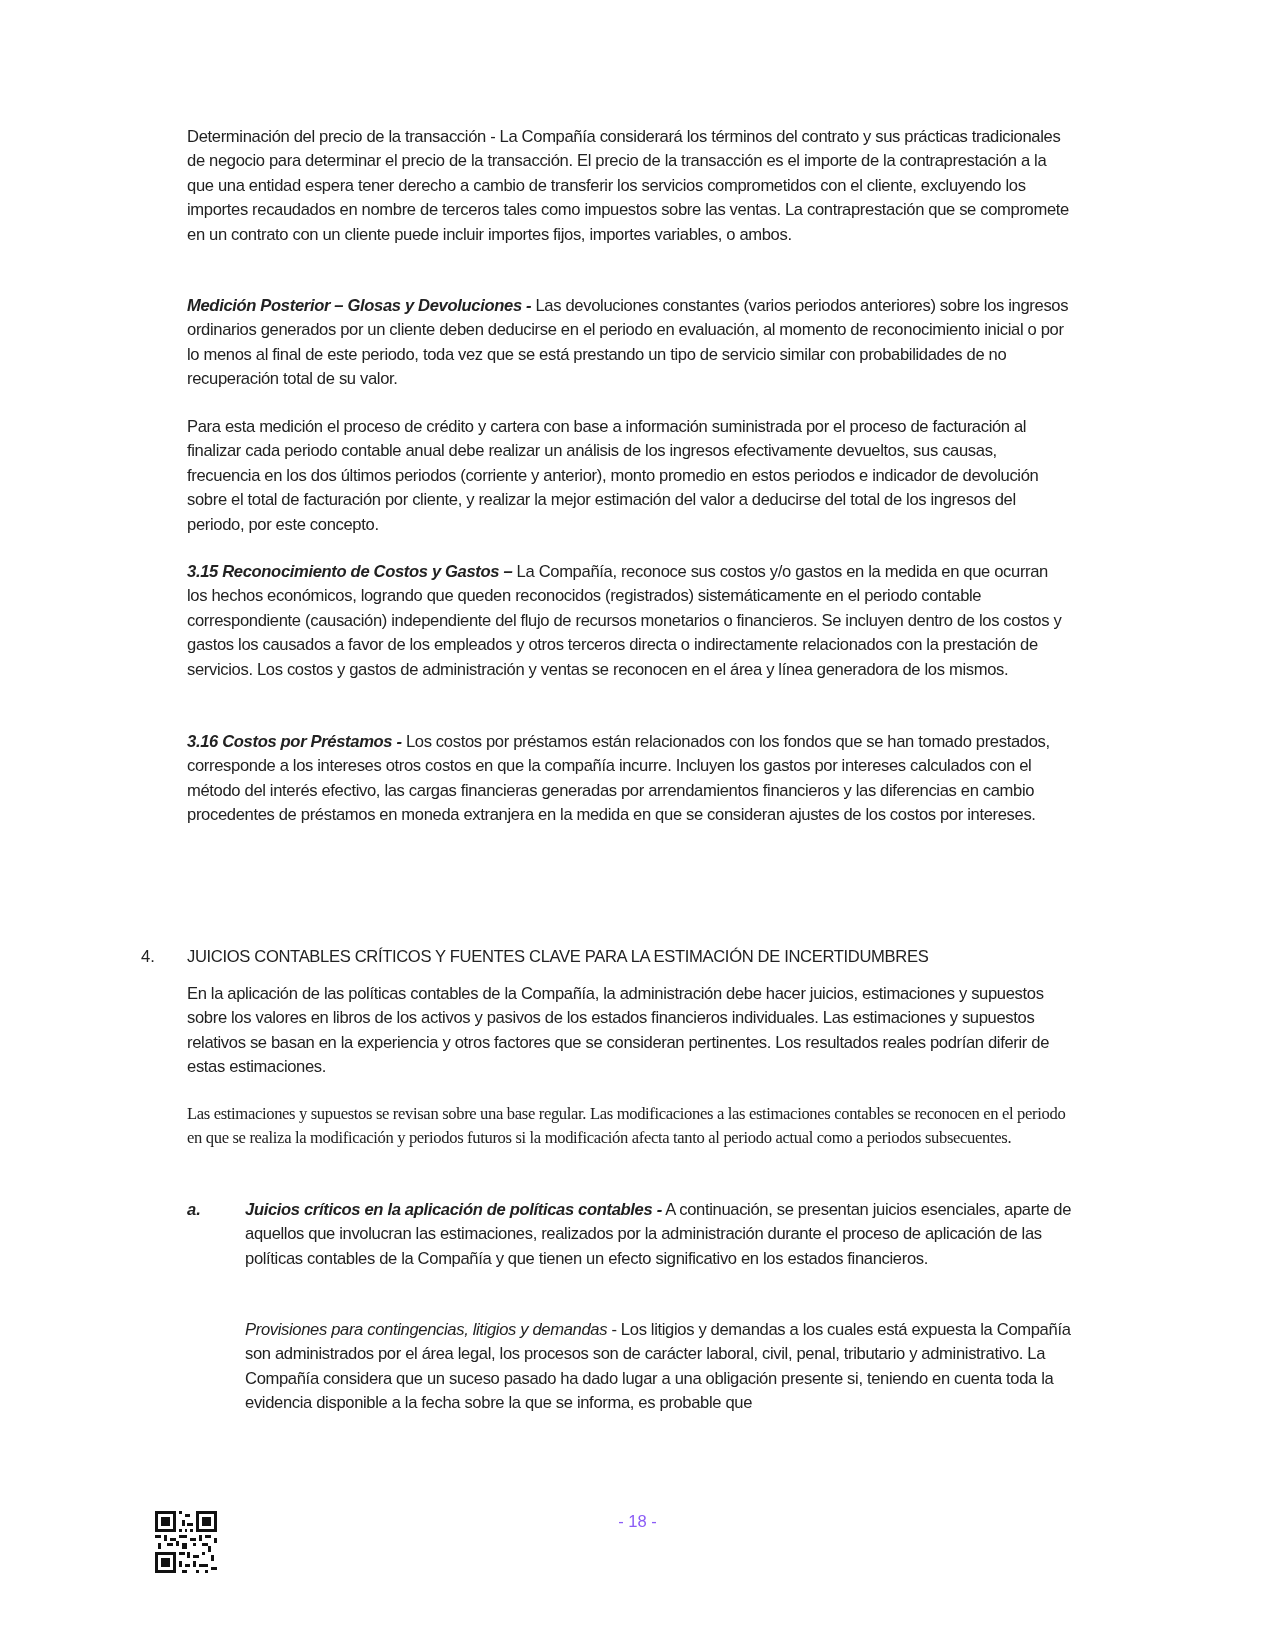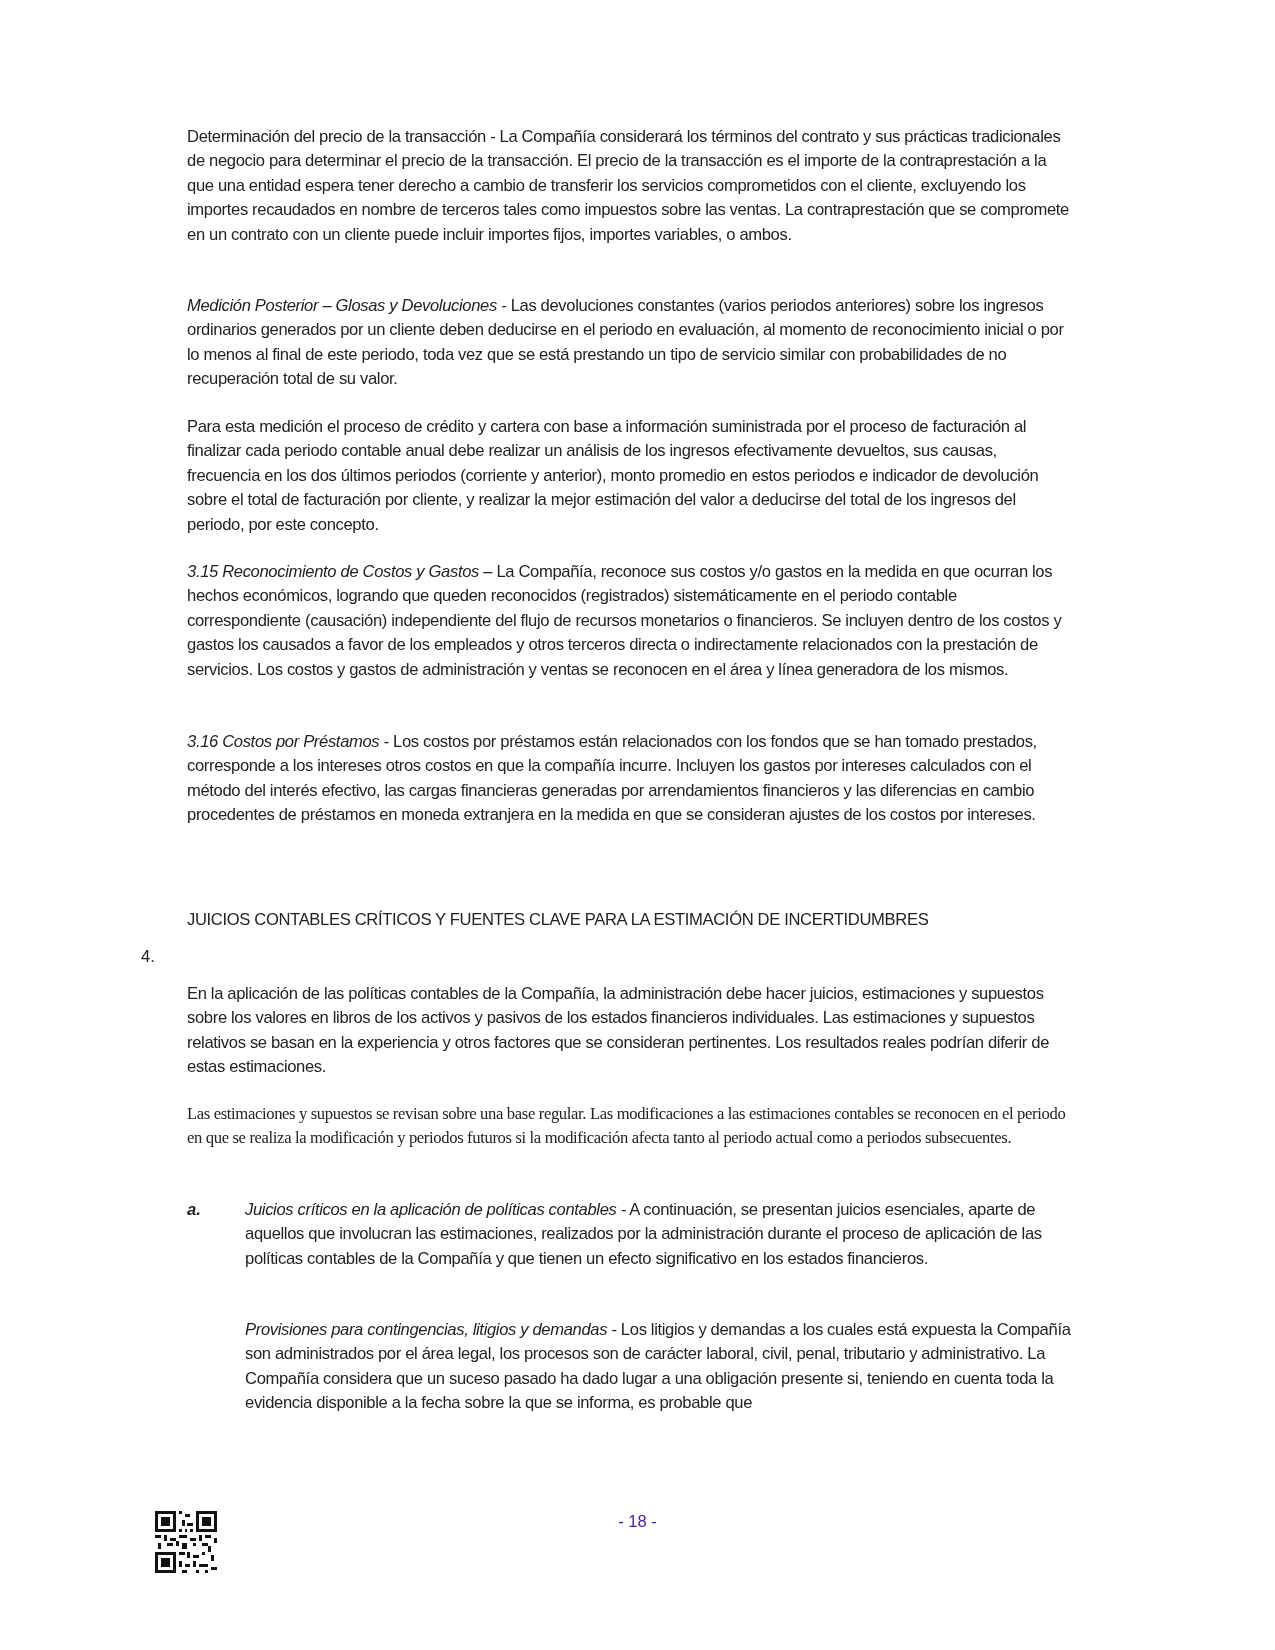--- a/index.html
+++ b/index.html
@@ -2,47 +2,47 @@
 <html><head>
 <meta charset="utf-8">
 <style>
   html, body { margin: 0; padding: 0; background: #ffffff; }
   body { width: 1275px; height: 1650px; position: relative; overflow: hidden;
          font-family: "Liberation Sans", sans-serif; color: #222; }
   .page { position: absolute; left: 0; top: 0; width: 1275px; height: 1650px; }
   .block { position: absolute; left: 187px; width: 885px; font-size: 16.6px; line-height: 24.4px;
            letter-spacing: -0.35px; margin: 0; }
   .block.indent { left: 245px; width: 843px; }
-  .lead { font-style: italic; font-weight: normal; }
+  .lead { font-style: italic; font-weight: bold; }
   .lead-it { font-style: italic; }
   .num { position: absolute; left: 141px; font-size: 16.6px; line-height: 24.4px; }
   .num-a { position: absolute; left: 187px; font-size: 16.6px; line-height: 24.4px; font-style: italic; font-weight: bold; }
   .heading { position: absolute; left: 187px; font-size: 16.6px; line-height: 24.4px; letter-spacing: -0.35px; }
   .footer-num { position: absolute; top: 1512px; left: 0; width: 1275px; text-align: center;
-                font-size: 16.6px; color: #4c1d95; }
+                font-size: 16.6px; color: #8b5cf6; }
   .qr { position: absolute; left: 155px; top: 1511px; width: 62px; height: 62px; }
 </style>
 </head>
 <body>
 
 <div class="page">
 
   <p class="block" style="top:125px;">Determinación del precio de la transacción - La Compañía considerará los términos del contrato y sus prácticas tradicionales de negocio para determinar el precio de la transacción. El precio de la transacción es el importe de la contraprestación a la que una entidad espera tener derecho a cambio de transferir los servicios comprometidos con el cliente, excluyendo los importes recaudados en nombre de terceros tales como impuestos sobre las ventas. La contraprestación que se compromete en un contrato con un cliente puede incluir importes fijos, importes variables, o ambos.</p>
 
   <p class="block" style="top:294px;"><span class="lead">Medición Posterior – Glosas y Devoluciones -</span><span> Las devoluciones constantes (varios periodos anteriores) sobre los ingresos ordinarios generados por un cliente deben deducirse en el periodo en evaluación, al momento de reconocimiento inicial o por lo menos al final de este periodo, toda vez que se está prestando un tipo de servicio similar con probabilidades de no recuperación total de su valor.</span></p>
 
   <p class="block" style="top:415px;">Para esta medición el proceso de crédito y cartera con base a información suministrada por el proceso de facturación al finalizar cada periodo contable anual debe realizar un análisis de los ingresos efectivamente devueltos, sus causas, frecuencia en los dos últimos periodos (corriente y anterior), monto promedio en estos periodos e indicador de devolución sobre el total de facturación por cliente, y realizar la mejor estimación del valor a deducirse del total de los ingresos del periodo, por este concepto.</p>
 
   <p class="block" style="top:560px;"><span class="lead">3.15 Reconocimiento de Costos y Gastos –</span><span> La Compañía, reconoce sus costos y/o gastos en la medida en que ocurran los hechos económicos, logrando que queden reconocidos (registrados) sistemáticamente en el periodo contable correspondiente (causación) independiente del flujo de recursos monetarios o financieros. Se incluyen dentro de los costos y gastos los causados a favor de los empleados y otros terceros directa o indirectamente relacionados con la prestación de servicios. Los costos y gastos de administración y ventas se reconocen en el área y línea generadora de los mismos.</span></p>
 
   <p class="block" style="top:730px;"><span class="lead">3.16 Costos por Préstamos -</span><span> Los costos por préstamos están relacionados con los fondos que se han tomado prestados, corresponde a los intereses otros costos en que la compañía incurre. Incluyen los gastos por intereses calculados con el método del interés efectivo, las cargas financieras generadas por arrendamientos financieros y las diferencias en cambio procedentes de préstamos en moneda extranjera en la medida en que se consideran ajustes de los costos por intereses.</span></p>
 
 
   <span class="num" style="top:945px;">4.</span>
-  <span class="heading" style="top:908px;">JUICIOS CONTABLES CRÍTICOS Y FUENTES CLAVE PARA LA ESTIMACIÓN DE INCERTIDUMBRES</span>
+  <span class="heading" style="top:945px;">JUICIOS CONTABLES CRÍTICOS Y FUENTES CLAVE PARA LA ESTIMACIÓN DE INCERTIDUMBRES</span>
 
   <p class="block" style="top:982px;">En la aplicación de las políticas contables de la Compañía, la administración debe hacer juicios, estimaciones y supuestos sobre los valores en libros de los activos y pasivos de los estados financieros individuales. Las estimaciones y supuestos relativos se basan en la experiencia y otros factores que se consideran pertinentes. Los resultados reales podrían diferir de estas estimaciones.</p>
 
   <p class="block" style="top:1102px;font-family:Liberation Serif, serif;">Las estimaciones y supuestos se revisan sobre una base regular. Las modificaciones a las estimaciones contables se reconocen en el periodo en que se realiza la modificación y periodos futuros si la modificación afecta tanto al periodo actual como a periodos subsecuentes.</p>
 
   <span class="num-a" style="top:1198px;">a.</span>
   <p class="block indent" style="top:1198px;"><span class="lead">Juicios críticos en la aplicación de políticas contables -</span><span> A continuación, se presentan juicios esenciales, aparte de aquellos que involucran las estimaciones, realizados por la administración durante el proceso de aplicación de las políticas contables de la Compañía y que tienen un efecto significativo en los estados financieros.</span></p>
 
   <p class="block indent" style="top:1318px;"><span class="lead-it">Provisiones para contingencias, litigios y demandas</span><span> - Los litigios y demandas a los cuales está expuesta la Compañía son administrados por el área legal, los procesos son de carácter laboral, civil, penal, tributario y administrativo. La Compañía considera que un suceso pasado ha dado lugar a una obligación presente si, teniendo en cuenta toda la evidencia disponible a la fecha sobre la que se informa, es probable que</span></p>
 

